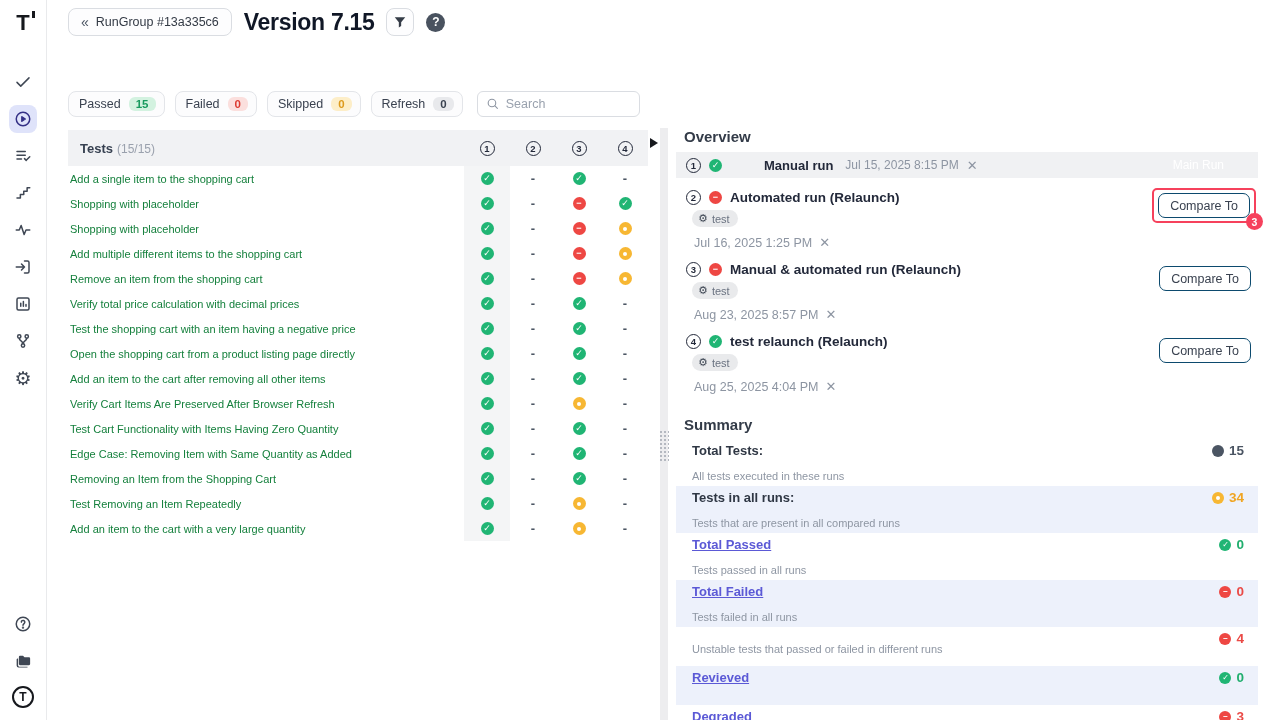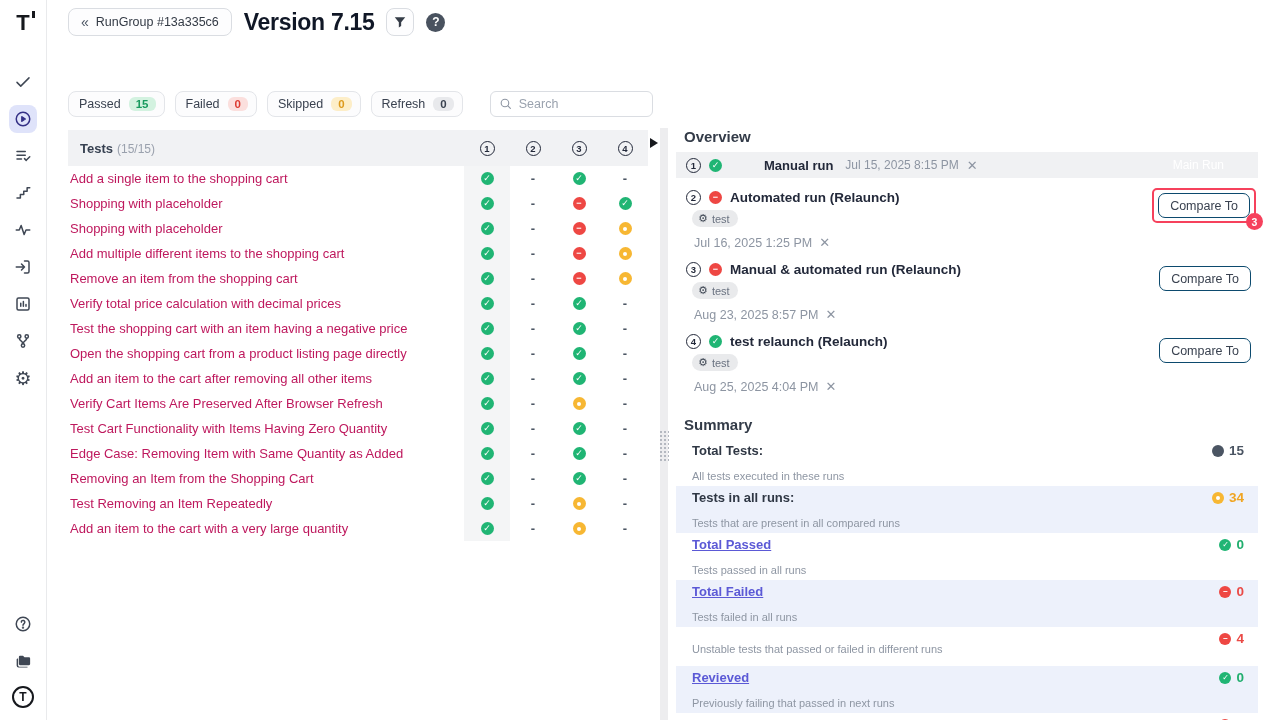--- a/index.html
+++ b/index.html
@@ -27,21 +27,21 @@
     border-radius:8px; background:#fdfdfe; font-size:12.5px; color:#333a45; cursor:pointer; }
   .back-btn .chev { font-size:14px; color:#4b5563; margin-top:-1px; }
   .page-title { font-size:23px; font-weight:800; color:#101726; letter-spacing:-0.3px; }
   .filter-btn { width:28px; height:28px; border:1px solid #dadde2; border-radius:8px; background:#fdfdfe;
     display:flex; align-items:center; justify-content:center; cursor:pointer; }
   .filter-btn svg { width:14px; height:14px; fill:#353c47; }
   .help-circle { width:19px; height:19px; border-radius:50%; background:#49525f; color:#fff; font-size:12px;
     font-weight:700; display:flex; align-items:center; justify-content:center; cursor:pointer; }
 
   
-  .chips { position:absolute; left:21px; top:91px; display:flex; align-items:center; gap:23px; }
+  .chips { position:absolute; left:21px; top:91px; display:flex; align-items:center; gap:10px; }
   .chip { display:flex; align-items:center; gap:8px; height:26px; padding:0 8px 0 10px; border:1px solid #e3e5e9;
     border-radius:8px; background:#fcfcfd; font-size:12.5px; color:#3a4250; cursor:pointer; }
   .chip .badge { font-size:11.5px; font-weight:600; padding:1px 7px; border-radius:6px; }
   .badge.passed { background:#d3f2e0; color:#179a5e; }
   .badge.failed { background:#fbdfdd; color:#dd3b31; }
   .badge.skipped { background:#fdeec8; color:#dd9a1c; }
   .badge.pending { background:#e8e9ec; color:#3a4250; }
   .search-box { position:relative; margin-left:4px; }
   .search-box input { width:163px; height:26px; border:1px solid #dadde2; border-radius:6px; padding:0 8px 0 28px;
     font-size:12.5px; color:#374151; outline:none; background:#fff;}
@@ -50,21 +50,21 @@
 
   
   .table { position:absolute; left:21px; top:130px; width:580px; }
   .t-head { display:flex; align-items:center; height:36px; background:#f1f2f4; }
   .t-title { flex:1; padding-left:12px; font-size:13px; font-weight:700; color:#374151; }
   .t-title .cnt { font-weight:400; color:#9aa1ad; font-size:12px; margin-left:4px;}
   .t-col { width:46px; display:flex; align-items:center; justify-content:center; }
   .circ-num { width:15px; height:15px; border:1.5px solid #23293a; border-radius:50%; display:flex; align-items:center;
     justify-content:center; font-size:9.5px; font-weight:700; color:#23293a; background:transparent; flex:none;}
   .t-row { display:flex; align-items:center; height:25px; }
-  .t-name { flex:1; padding-left:2px; font-size:13px; color:#be185d; white-space:nowrap; overflow:hidden; }
+  .t-name { flex:1; padding-left:2px; font-size:11px; color:#15803d; white-space:nowrap; overflow:hidden; }
   .t-cell { width:46px; height:25px; display:flex; align-items:center; justify-content:center; }
   .t-cell.first { background:#f4f5f6; }
   .st { width:13px; height:13px; border-radius:50%; display:inline-flex; align-items:center; justify-content:center;
     color:#fff; font-size:9px; font-weight:800; line-height:1; flex:none;}
   .st.pass { background:#20b574; }
   .st.fail { background:#ee4743; }
   .st.skip { background:#f7b733; }
   .st .dot { width:4px; height:4px; border-radius:50%; background:#fff; }
   .st.dark { background:#4b5563; }
   .dash { color:#4b5563; font-size:13px; font-weight:600; }
@@ -588,21 +588,20 @@
           <div class="sum-desc">Unstable tests that passed or failed in different runs</div>
         </div>
         <div class="sum-val v-red">
           <span class="st fail">−</span>
           <span>4</span>
         </div>
       </div>
       <div class="sum-row hl">
         <div class="sum-texts">
           <div class="sum-label link">Revieved</div>
-          <div class="sum-desc">Previously failing that passed in next runs</div>
         </div>
         <div class="sum-val v-green">
           <span class="st pass">✓</span>
           <span>0</span>
         </div>
       </div>
       <div class="sum-row">
         <div class="sum-texts">
           <div class="sum-label link">Degraded</div>
           <div class="sum-desc">Previously passed that failed in next runs</div>

